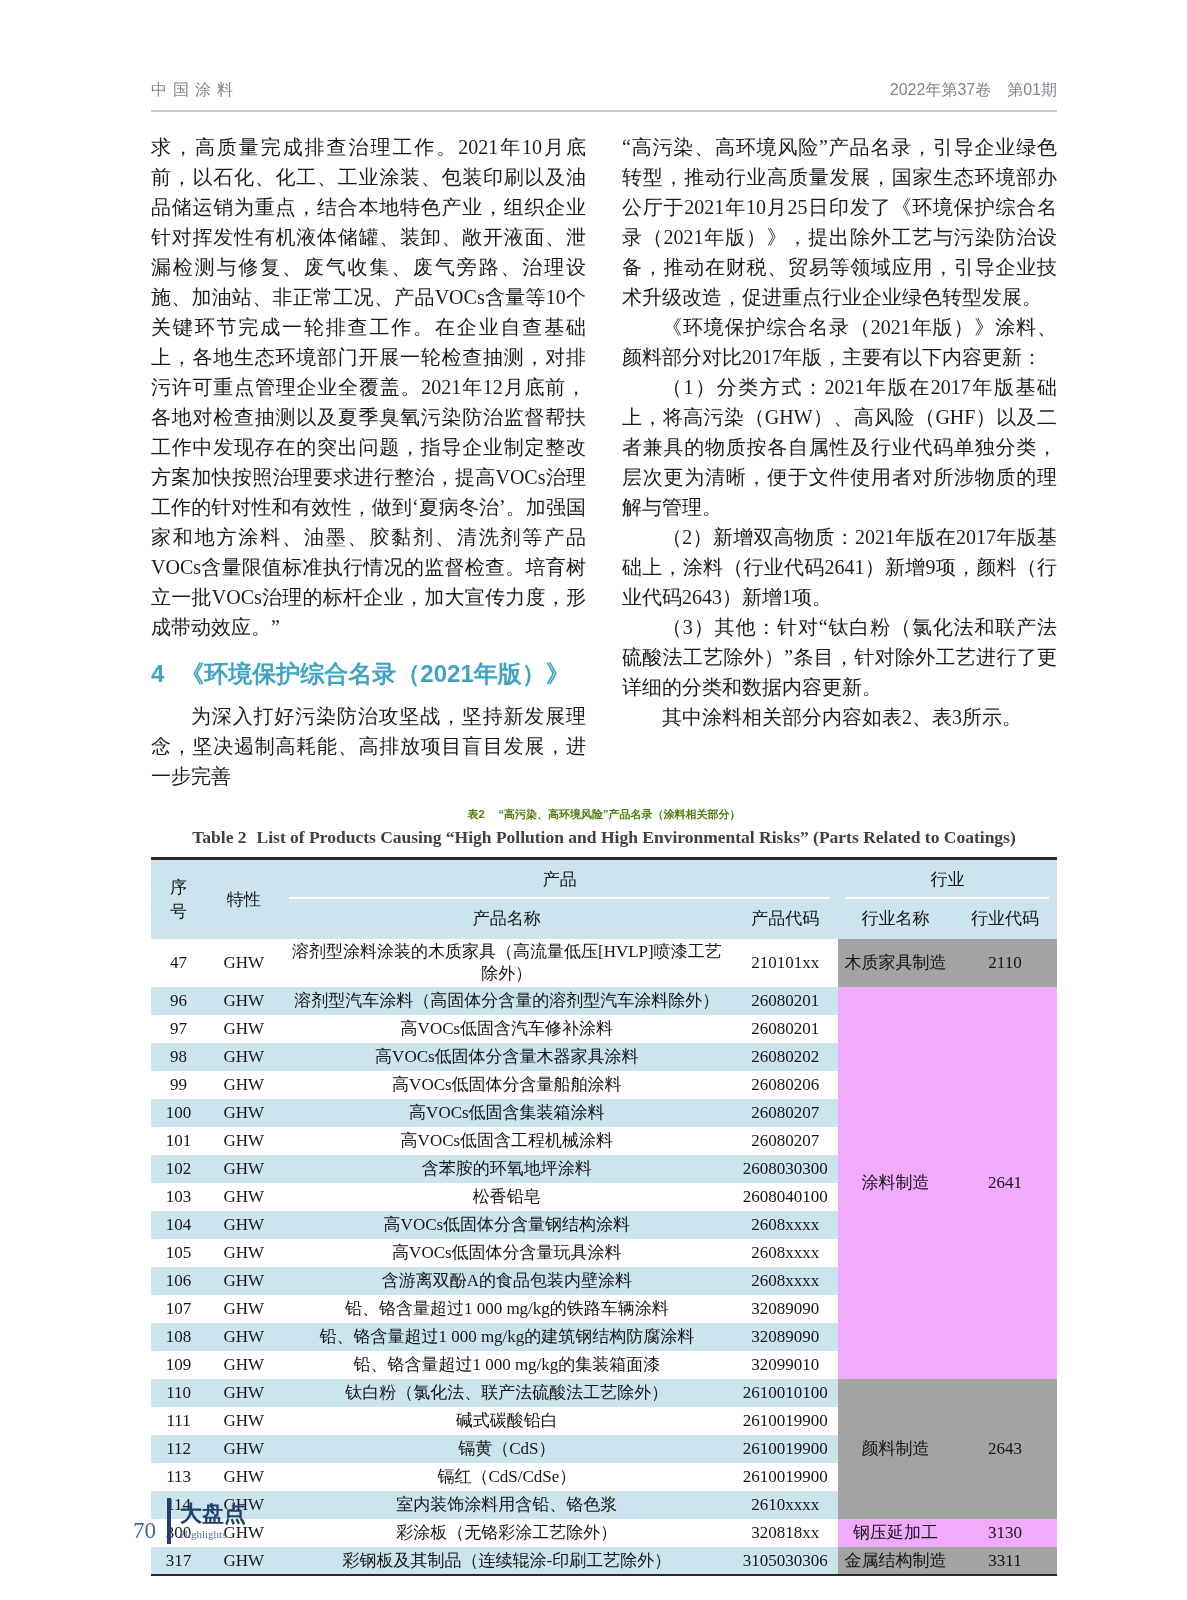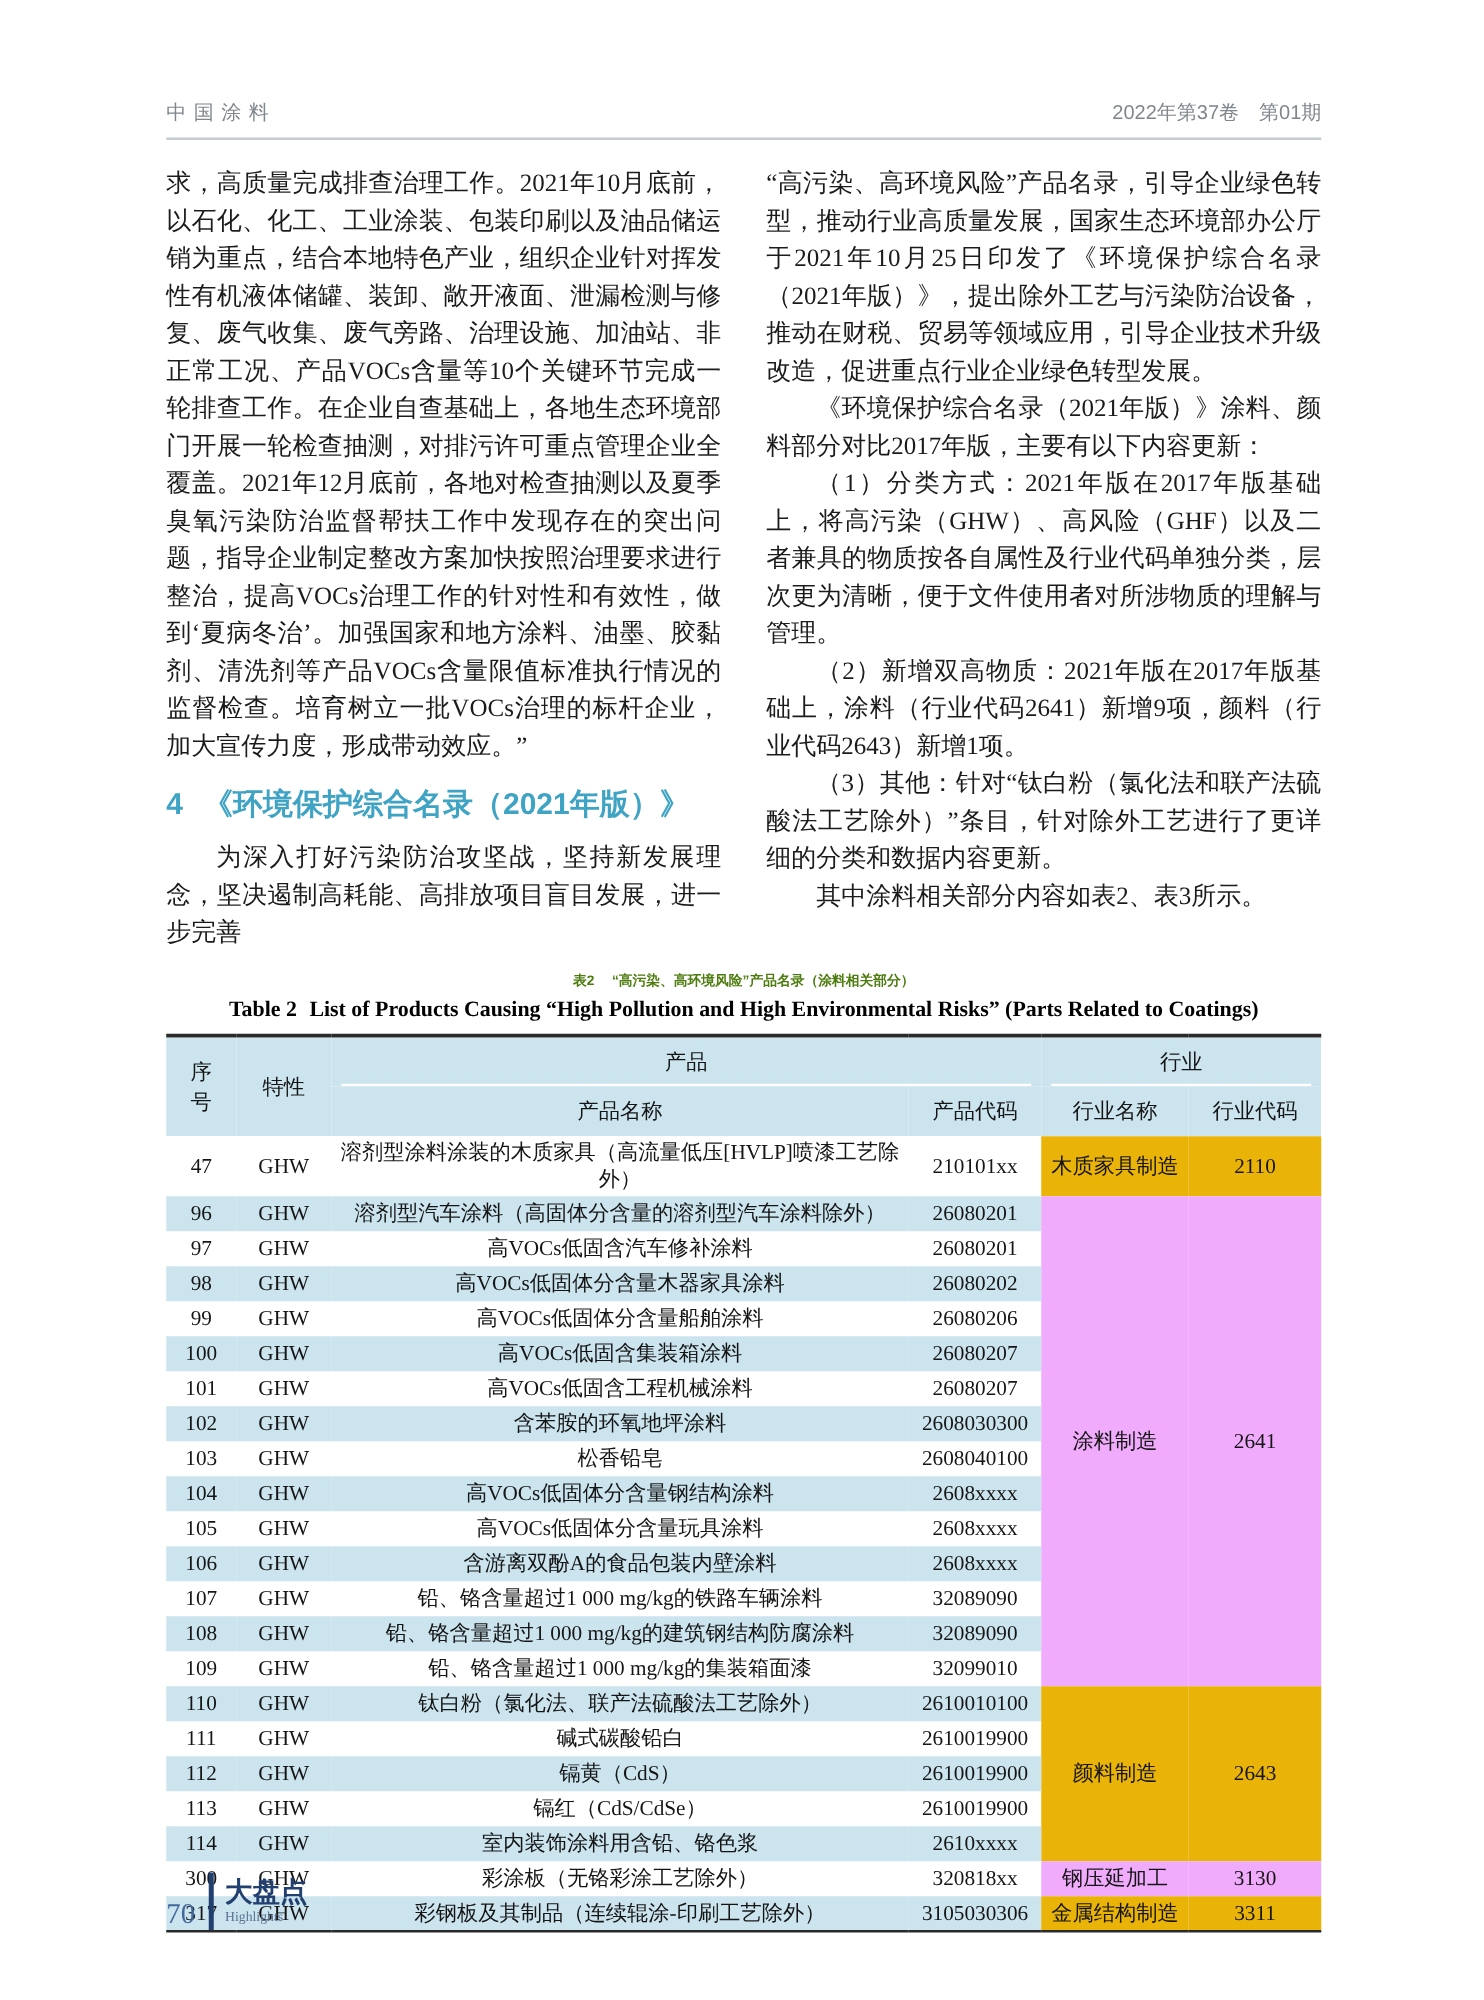--- a/index.html
+++ b/index.html
@@ -4,21 +4,21 @@
 <style>
   * { margin:0; padding:0; box-sizing:border-box; }
   html,body { background:#ffffff; }
   body {
     width:1187px; height:1600px;
     font-family:"Liberation Serif","DejaVu Serif",serif;
     color:#1b1b1b;
     position:relative;
     overflow:hidden;
   }
-  .page { width:1187px; height:1600px; position:relative; }
+  .page { width:1187px; height:1600px; position:relative;padding-left:18px; }
   .content { padding:80px 130px 0 133px; }
 
   
   .page-header {
     display:flex; justify-content:space-between; align-items:flex-end;
     color:#7f878d; font-size:16px;
     font-family:"Liberation Sans","DejaVu Sans",sans-serif;
     padding-bottom:9px;
     border-bottom:2px solid #c6cbd0;
   }
@@ -38,21 +38,21 @@
 
   
   .table-area { margin-top:16px; }
   .caption-zh {
     text-align:center; font-family:"Liberation Sans","DejaVu Sans",sans-serif;
     font-weight:bold; font-size:11px; color:#4d7c0f;
   }
   .caption-zh .cap-label { margin-right:14px; }
   .caption-en {
     text-align:center; font-family:"Liberation Serif","DejaVu Serif",serif;
-    font-weight:bold; font-size:17.5px; color:#000000; margin-top:5px;
+    font-weight:bold; font-size:17.5px; color:#404040; margin-top:5px;
   }
   .caption-en .cap-label { margin-right:10px; }
 
   
   table.main {
     width:100%; border-collapse:collapse; margin-top:9px;
     border-top:3px solid #2a2a2a; border-bottom:2px solid #2a2a2a;
     font-size:17px; color:#151515;
   }
   table.main thead th {
@@ -63,21 +63,21 @@
     content:""; position:absolute; left:8px; right:8px; bottom:0;
     height:2px; background:#ffffff;
   }
   .th-no-inner { display:inline-block; width:1.15em; word-break:break-all; line-height:1.4; }
   table.main td {
     height:28px; text-align:center; padding:2px 3px; line-height:1.3;
     vertical-align:middle;
   }
   td.name { text-align:left; padding-left:10px; padding-right:8px; }
   tr.band td { background:#cbe4ee; }
-  tr td.ind-cell { background:#eab308; }
+  tr td.ind-cell { background:#a3a3a3; }
   tr td.ind-cell.iband { background:#f0abfc; }
 
   
   .footer {
     position:absolute; left:133px; top:1498px;
     display:flex; align-items:center;
   }
   .footer .pageno {
     font-size:23px; color:#44689c; margin-right:11px;
     font-family:"Liberation Serif","DejaVu Serif",serif;

